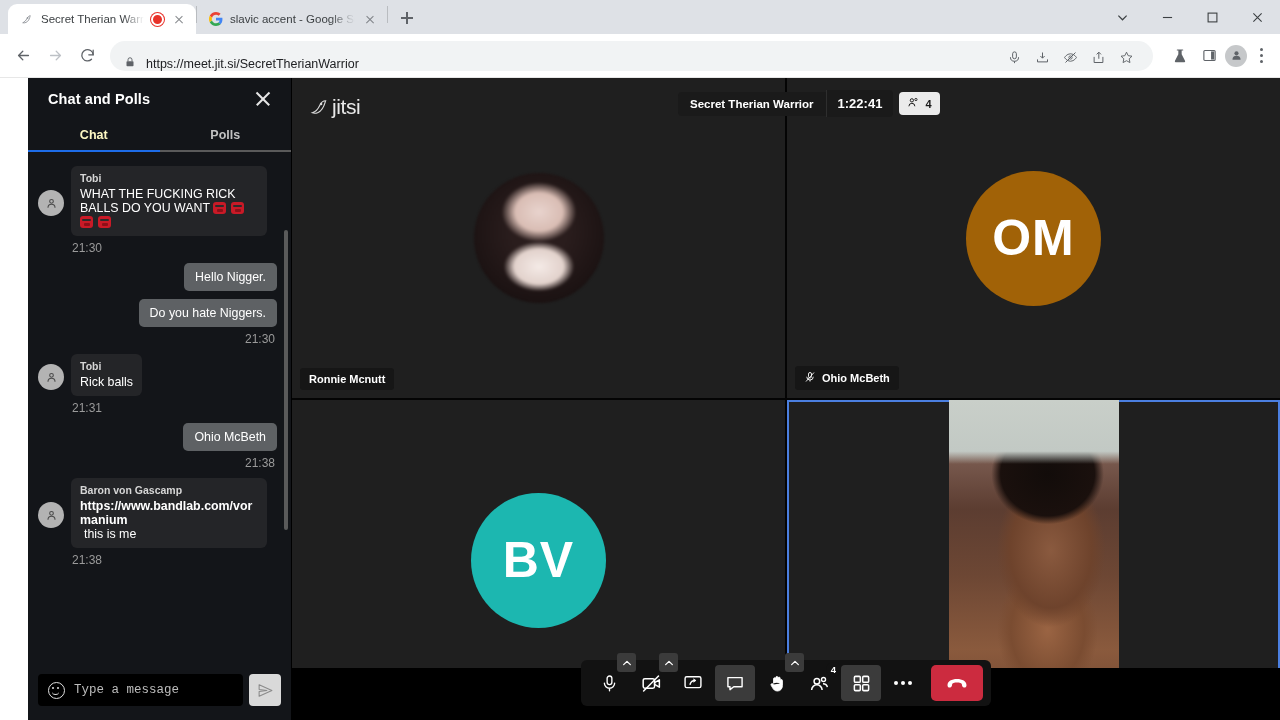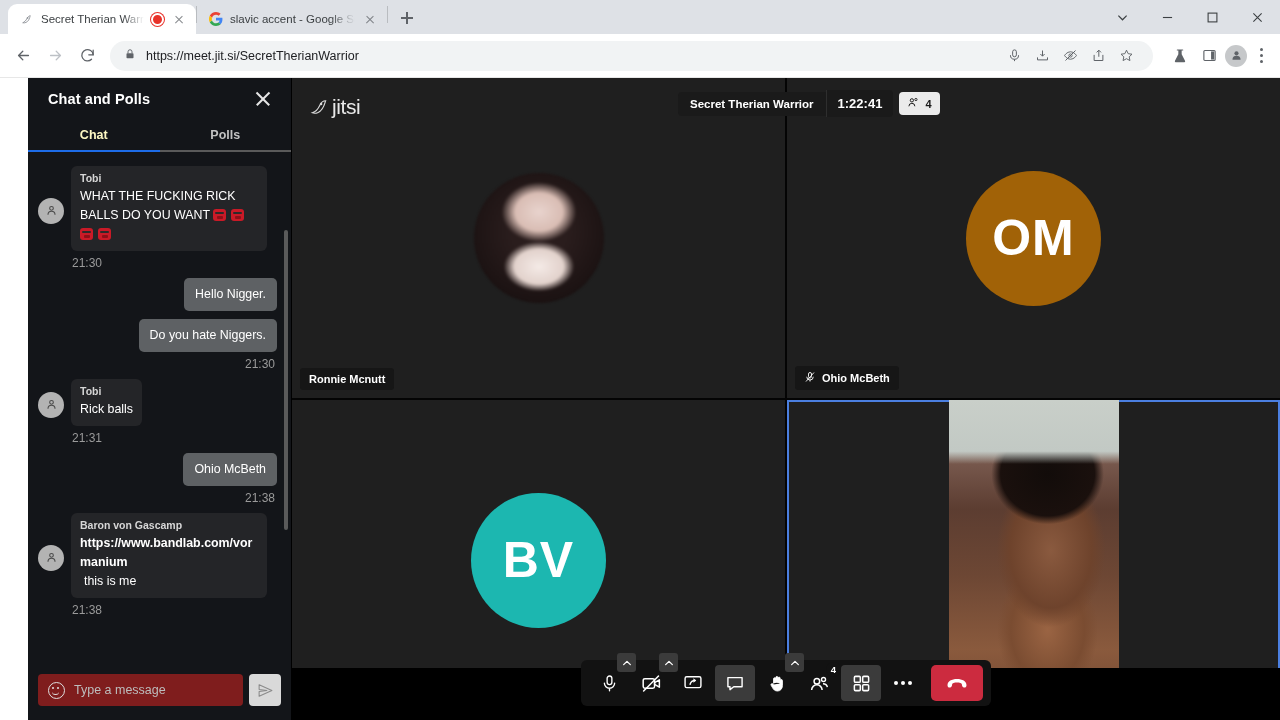--- a/index.html
+++ b/index.html
@@ -53,21 +53,21 @@
   .wc svg { display: block; }
 
   .toolbar {
     height: 44px; background: #fff; display: flex; align-items: center;
     padding: 0 8px; gap: 2px; border-bottom: 1px solid #e7e7e7;
   }
   .navbtn { width: 30px; height: 30px; display:flex; align-items:center; justify-content:center; border-radius:50%; color:#5f6368; }
   .navbtn.dim { color: #bdc1c6; }
   .omnibox {
     flex: 1 1 auto; height: 30px; background: #f1f3f4; border-radius: 16px;
-    display: flex; align-items: center; padding: 0 14px; gap: 10px; margin: 16px 6px;
+    display: flex; align-items: flex-end; padding: 0 14px; gap: 10px; margin: 16px 6px;
     color: #202124; font-size: 12.5px;
   }
   .omni-icons { display: flex; align-items: center; gap: 2px; margin-left: auto; }
   .omni-ic { width: 26px; height: 26px; display:flex; align-items:center; justify-content:center; color:#5f6368; }
   .tb-right { display: flex; align-items: center; gap: 3px; padding-left: 6px; }
   .tb-ic { width: 26px; height: 26px; display:flex; align-items:center; justify-content:center; color:#5f6368; }
   .avatar-btn { width: 22px; height: 22px; border-radius: 50%; background: #c6c8ca; display:flex; align-items:center; justify-content:center; color:#5f6368;}
   .kebab { width: 22px; height: 26px; display:flex; flex-direction:column; align-items:center; justify-content:center; gap:2.6px; }
   .kebab i { width: 3px; height: 3px; border-radius: 50%; background: #5f6368; display:block; }
 
@@ -110,21 +110,21 @@
   .pav {
     width: 26px; height: 26px; flex: 0 0 26px; border-radius: 50%;
     background: #b3b3b3; display:flex; align-items:center; justify-content:center; margin-top: 4px;
   }
   .bubble {
     background: #242528; border-radius: 6px; padding: 6px 9px 7px 9px;
     max-width: 196px; color: #fff;
   }
   .bubble.mine { background: #5e6164; padding: 7px 11px; border-radius: 5px; }
   .bubble .sender { font-size: 10.5px; font-weight: bold; color: #d6d6d6; margin-bottom: 3px; }
-  .bubble .body { font-size: 12.4px; line-height: 19px; word-break: break-word; }
+  .bubble .body { font-size: 12.4px; line-height: 14px; word-break: break-word; }
   .bubble .body.link { font-weight: bold; }
   .bubble .body .sub { font-weight: normal; display:block; padding-left: 4px; }
   .emoji-row { margin-top: 2px; }
   .em {
     display: inline-block; width: 13px; height: 12px; border-radius: 3px;
     background: #c91a27; position: relative; vertical-align: -2px; margin-right: 5px;
   }
   .em::before {
     content:""; position:absolute; left:2px; top:3px; width:9px; height:2px;
     background: #2b2b2b; border-radius: 1px;
@@ -134,22 +134,22 @@
     background: #8d0f18; border-radius: 1px;
   }
   .ts { font-size: 12px; color: #9a9a9a; padding-left: 34px; margin-top: 3px; }
   .ts.mine { text-align: right; padding-left: 0; padding-right: 2px; }
 
   .chat-scrollbar { position: absolute; right: 3px; top: 76px; width: 4px; height: 480px; }
   .chat-scrollbar .thumb { position:absolute; top: 76px; width: 4px; height: 300px; background:#5a5a5a; border-radius: 2px; }
 
   .chat-input-row { padding: 6px 10px 14px 10px; display: flex; align-items: center; gap: 6px; }
   .chat-input {
-    flex: 1 1 auto; height: 32px; background: #7f1d1d; border-radius: 4px;
-    display: flex; align-items: center; gap: 9px; padding: 0 10px;
+    flex: 1 1 auto; height: 32px; background: #000000; border-radius: 4px;
+    display: flex; align-items: center; gap: 9px; padding: 0 10px; font-family: Liberation Mono, monospace;
   }
   .smiley { width: 17px; height: 17px; border-radius: 50%; border: 1.6px solid #e0e0e0; position: relative; flex: 0 0 17px; }
   .smiley::before { content:""; position:absolute; left:3.4px; top:4.4px; width:2px; height:2px; border-radius:50%; background:#e0e0e0; box-shadow: 5px 0 0 #e0e0e0; }
   .smiley::after { content:""; position:absolute; left:3.4px; top:8px; width:7px; height:3.4px; border-bottom:1.6px solid #e0e0e0; border-radius:0 0 7px 7px; }
   .chat-placeholder { font-size: 12.5px; color: #bdbdbd; }
   .send-btn {
     width: 32px; height: 32px; flex: 0 0 32px; background: #d9d9d9; border-radius: 4px;
     display:flex; align-items:center; justify-content:center;
   }
 

